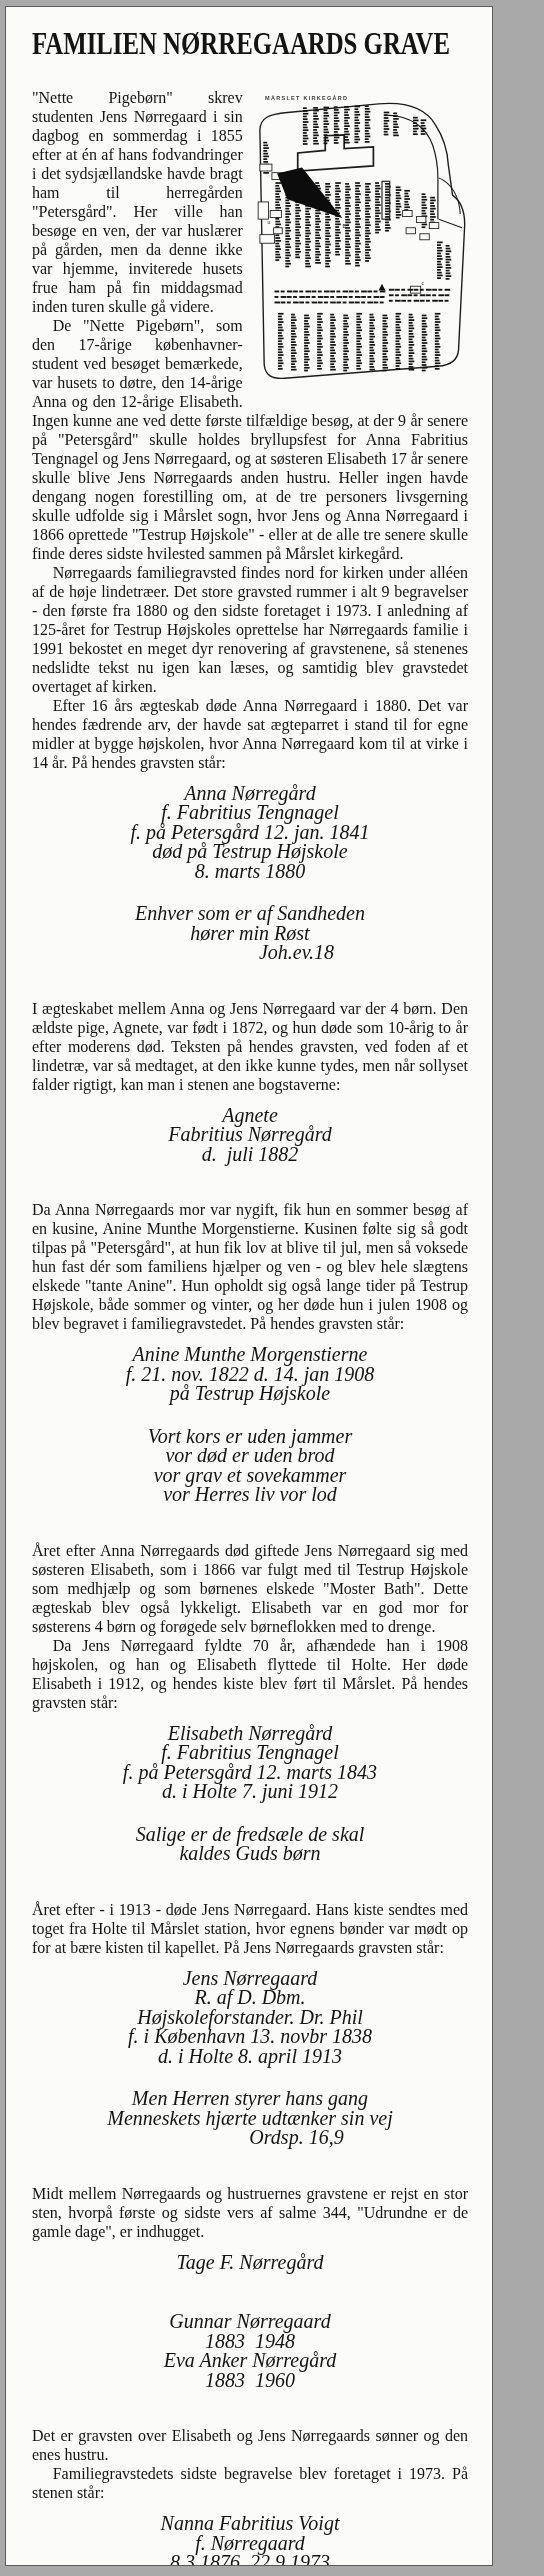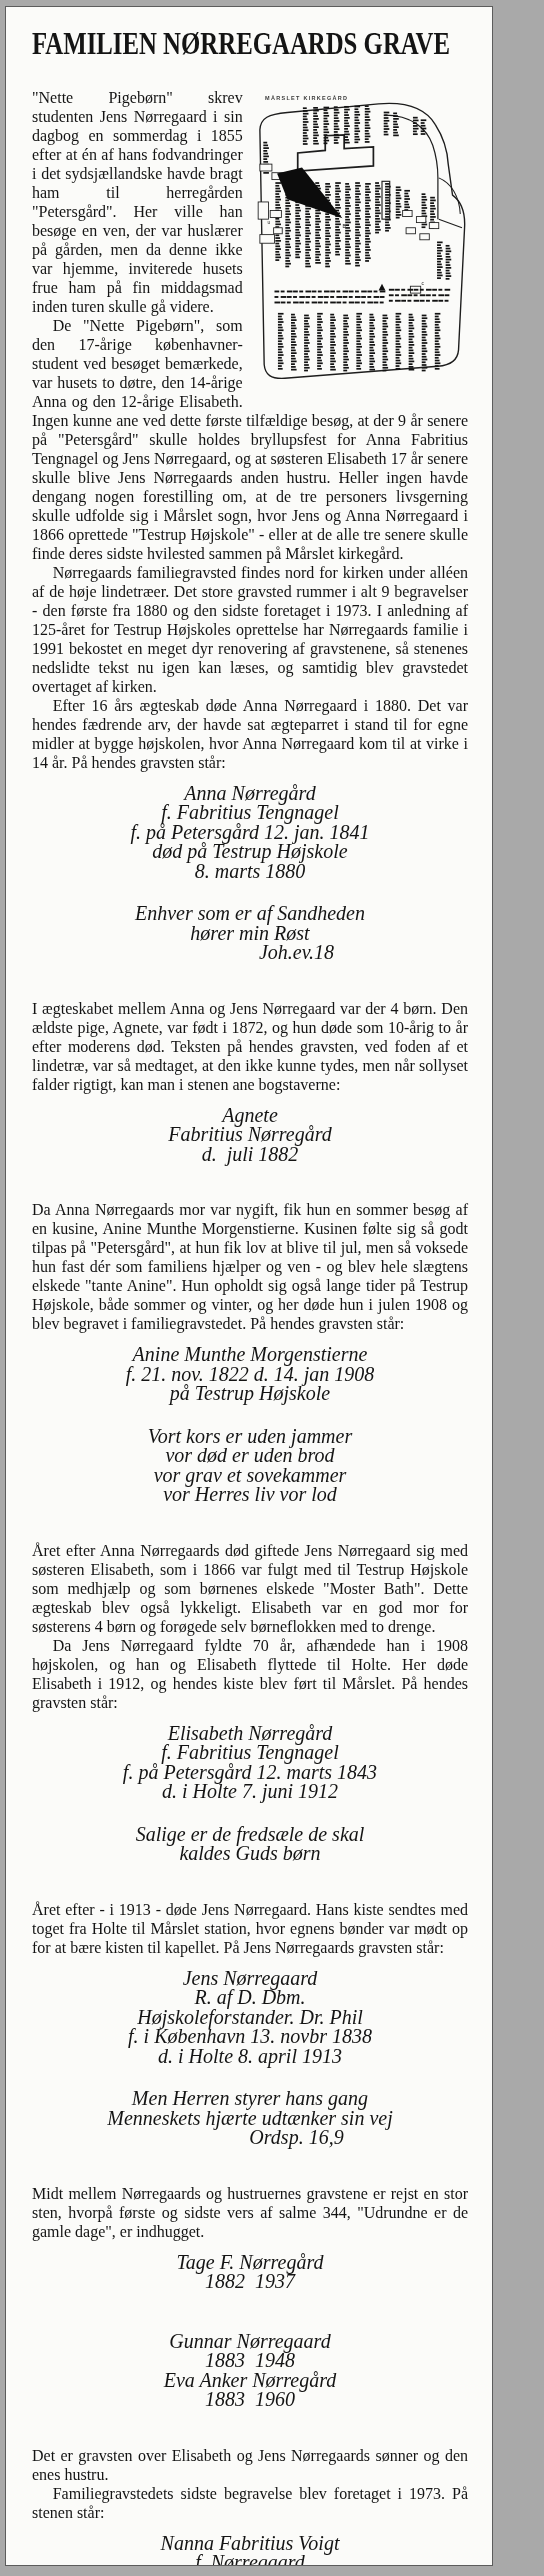--- a/index.html
+++ b/index.html
@@ -1067,21 +1067,20 @@
         <div class="iline">d. i Holte 8. april 1913</div>
       </div>
       <div class="verse">
         <div class="iline">Men Herren styrer hans gang</div>
         <div class="iline">Menneskets hjærte udtænker sin vej</div>
         <div class="iline attrib">Ordsp. 16,9</div>
       </div>
       <p class="para">Midt mellem Nørregaards og hustruernes gravstene er rejst en stor sten, hvorpå første og sidste vers af salme 344, "Udrundne er de gamle dage", er indhugget.</p>
       <div class="inscribe">
         <div class="iline">Tage F. Nørregård</div>
-        <div class="iline">1882  1937</div>
       </div>
       <div class="inscribe">
         <div class="iline">Gunnar Nørregaard</div>
         <div class="iline">1883  1948</div>
         <div class="iline">Eva Anker Nørregård</div>
         <div class="iline">1883  1960</div>
       </div>
       <p class="para">Det er gravsten over Elisabeth og Jens Nørregaards sønner og den enes hustru.</p>
       <p class="para indent">Familiegravstedets sidste begravelse blev foretaget i 1973. På stenen står:</p>
       <div class="inscribe">

